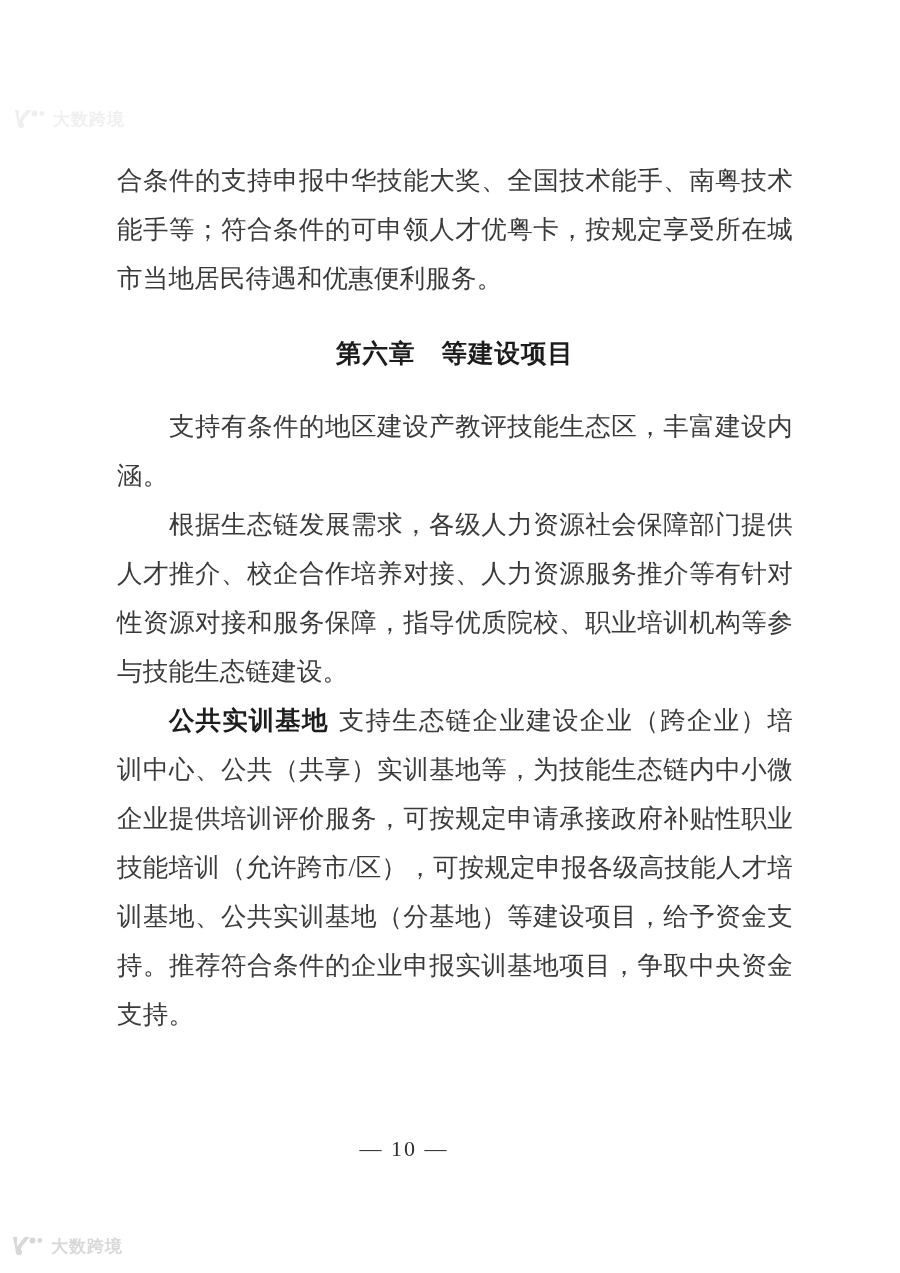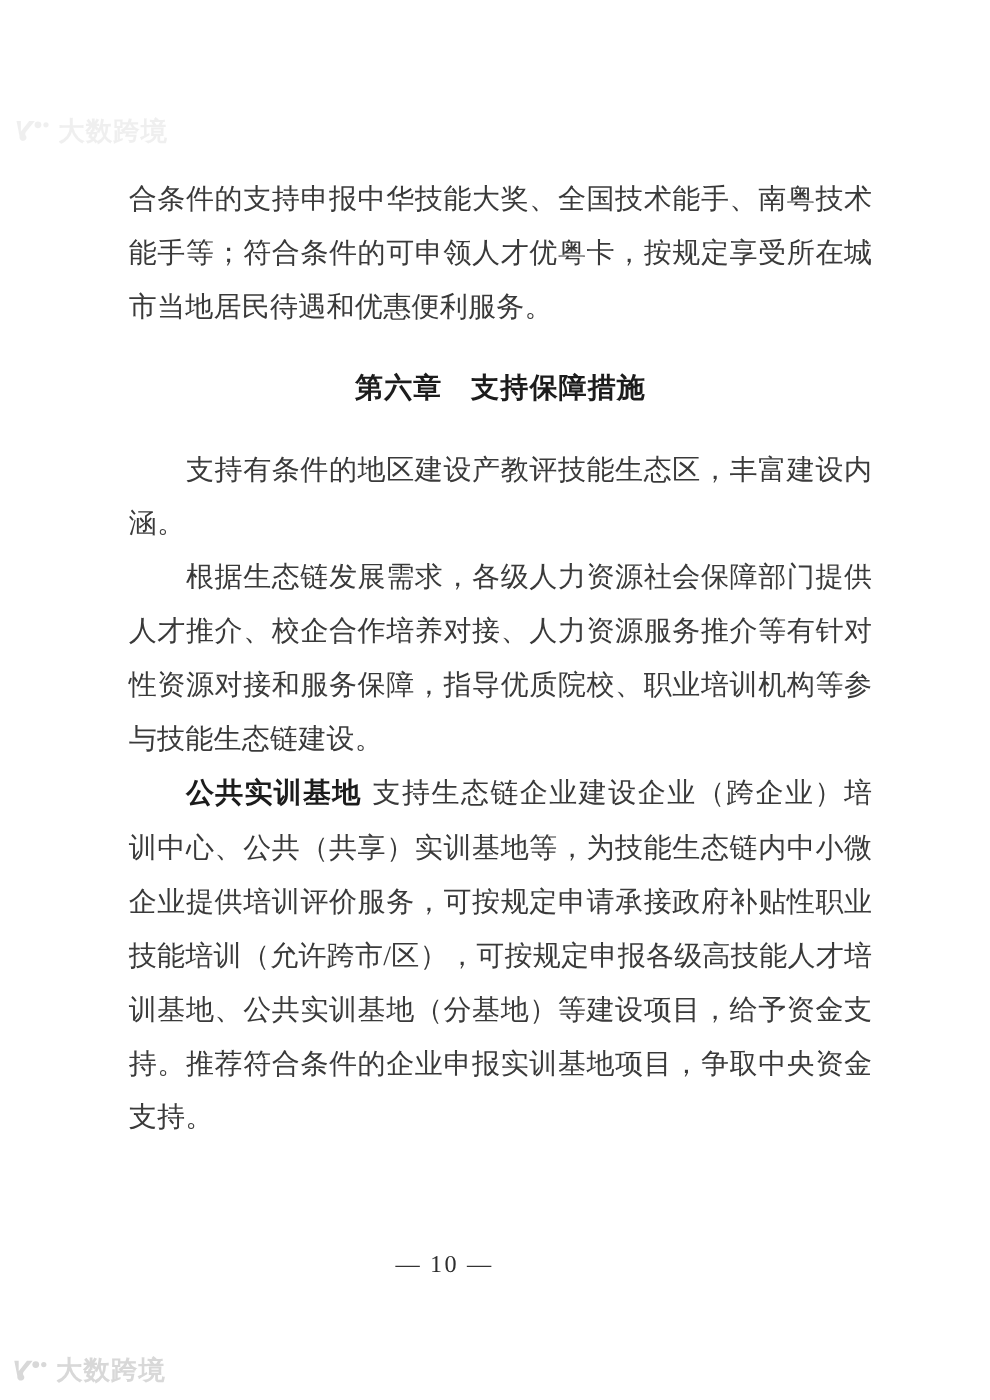--- a/index.html
+++ b/index.html
@@ -37,23 +37,23 @@
     opacity: 1;
   }
   .wm-logo {
     position: relative;
     width: 34px;
     height: 26px;
     flex: none;
   }
   .wm-logo svg { display: block; }
   .wm-text {
-    font-family: Liberation Sans, sans-serif;
+    font-family: Liberation Mono, monospace;
     font-weight: 700;
-    font-size: 24px;
+    font-size: 17px;
     letter-spacing: 1px;
     line-height: 1;
     white-space: nowrap;
   }
   .wm-top .wm-text { color: #c9c9c9; }
   .wm-bottom .wm-text { color: #d8d8d8; }
   .wm-top .wm-fill { fill: #c9c9c9; }
   .wm-bottom .wm-fill { fill: #d8d8d8; }
 
   
@@ -127,21 +127,21 @@
     <span class="wm-text">大数跨境</span>
   </div>
 
   <div class="content">
 
     <p class="para">
       <span>合条件的支持申报中华技能大奖、全国技术能手、南粤技术能手等；符合条件的可申领人才优粤卡，按规定享受所在城市当地居民待遇和优惠便利服务。</span>
     </p>
 
     <h2 class="chapter">
-      <span>第六章</span><span class="gap"></span><span>支持保障措施</span>
+      <span>第六章</span><span class="gap"></span><span>等建设项目</span>
     </h2>
 
 
     <p class="para indent">
       <span>支持有条件的地区建设产教评技能生态区，丰富建设内涵。</span>
     </p>
 
     <p class="para indent">
       <span>根据生态链发展需求，各级人力资源社会保障部门提供人才推介、校企合作培养对接、人力资源服务推介等有针对性资源对接和服务保障，指导优质院校、职业培训机构等参与技能生态链建设。</span>
     </p>

